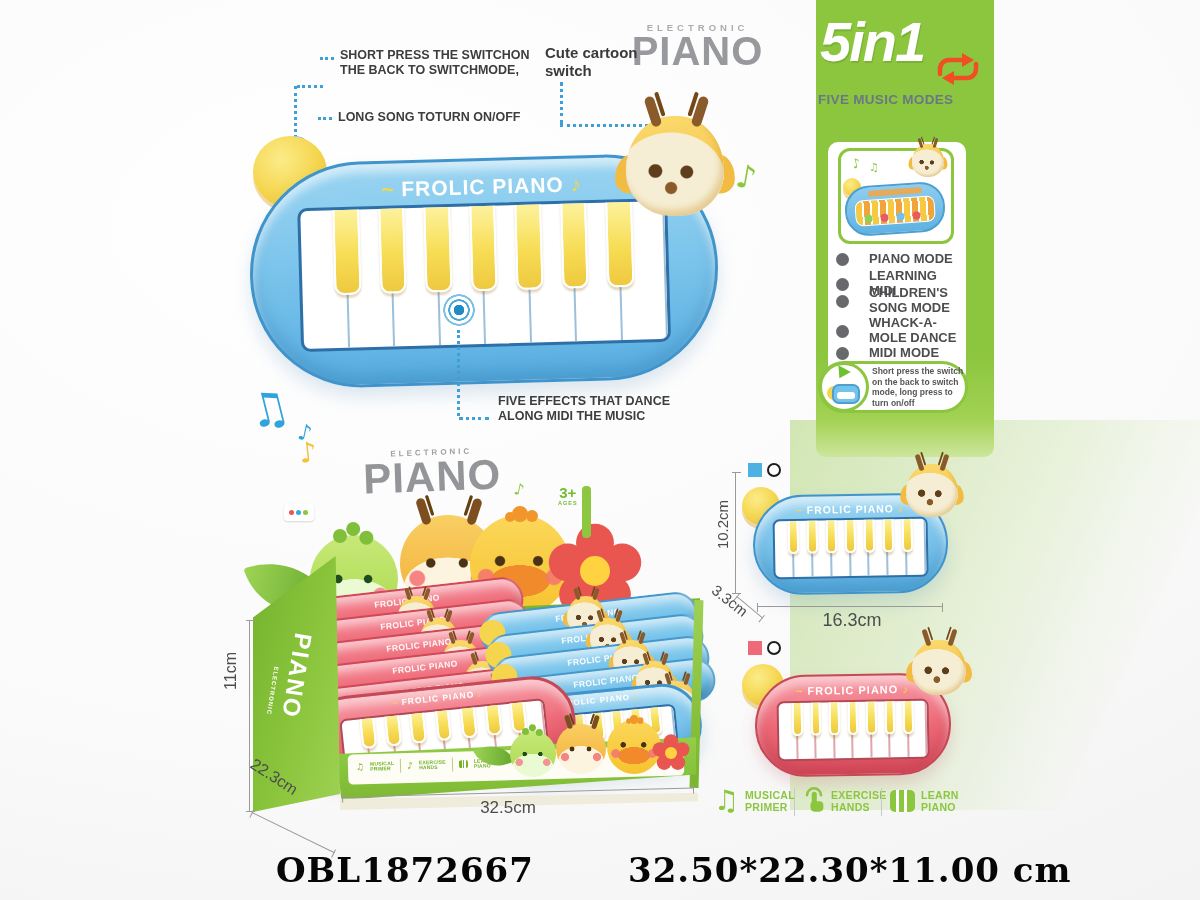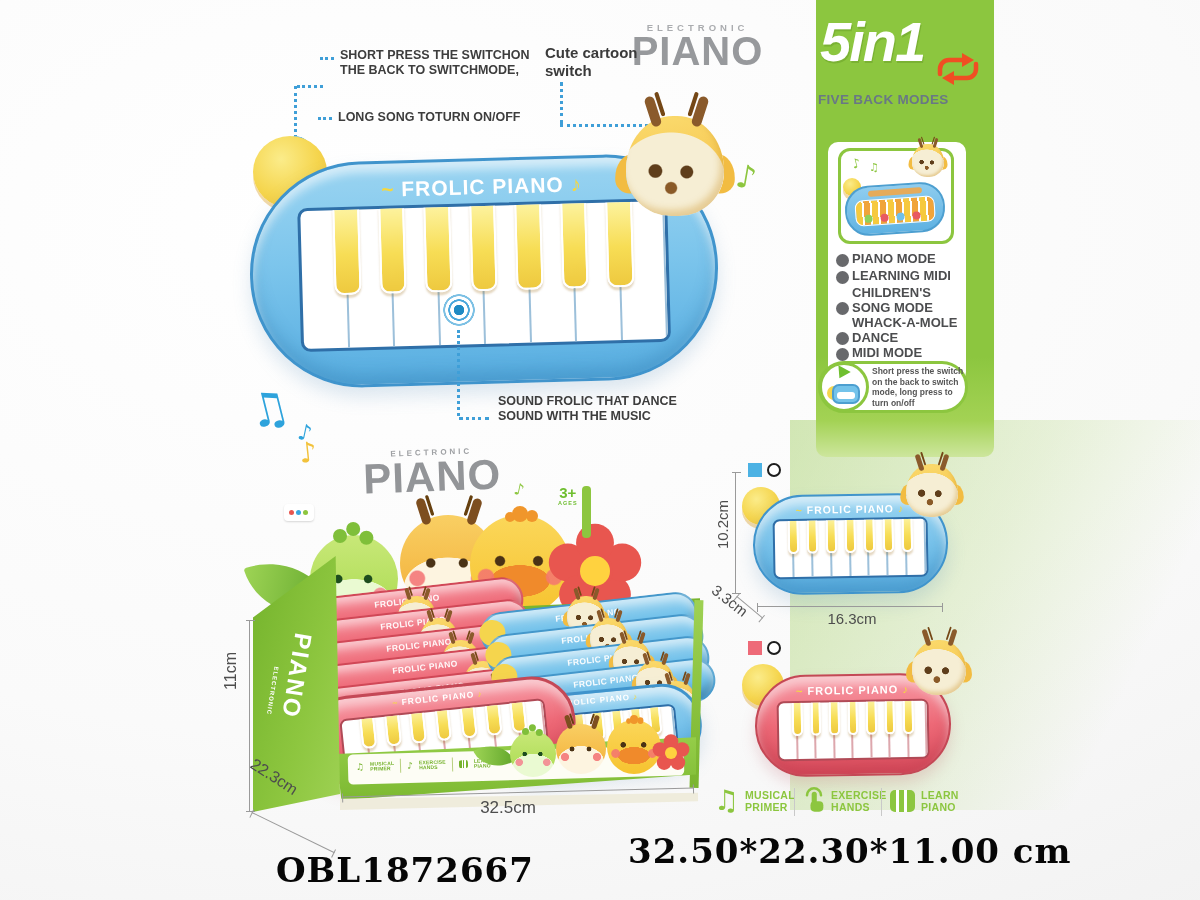--- a/index.html
+++ b/index.html
@@ -17,21 +17,21 @@
   .panel{left:828px;top:142px;width:138px;height:240px;background:#fff;border-radius:10px;}
   .card{left:838px;top:148px;width:116px;height:96px;background:#fff;border:3px solid #8cc63f;border-radius:12px;box-sizing:border-box;}
   .mini-piano{left:845px;top:184px;width:100px;height:50px;border-radius:24px;background:linear-gradient(#8fcdef,#5fb2e2);
         border:2px solid #4d9fd0;transform:rotate(-4deg);box-sizing:border-box;}
   .mini-keys{position:absolute;left:8px;right:8px;top:12px;bottom:8px;background:
         repeating-linear-gradient(90deg,#f6c93f 0 6px,#fff 6px 8px,#f0a43a 8px 14px,#fff 14px 16px);
         border-radius:8px;border:1px solid #fff;}
   .mini-keys::after{content:"";position:absolute;left:8px;bottom:2px;width:8px;height:8px;border-radius:50%;
         background:#8fd05a;box-shadow:16px 0 0 #e85a62,32px 0 0 #6fc0ea,48px 0 0 #e85a62;}
   .mini-logo-bar{left:868px;top:189px;width:54px;height:6px;border-radius:3px;background:rgba(246,166,64,.85);transform:rotate(-4deg);}
-  .mode{position:absolute;left:836px;width:128px;display:flex;gap:3px;align-items:flex-end;}
+  .mode{position:absolute;left:836px;width:128px;display:flex;gap:20px;align-items:center;}
   .bullet{flex:0 0 13px;height:13px;border-radius:50%;background:#68696c;margin-top:1px;}
   .mlabel{font:700 13px/14.5px "Liberation Sans",sans-serif;color:#4c4d4f;}
   .pill{left:818px;top:361px;width:150px;height:52px;background:#fff;border:3px solid #8cc63f;border-radius:28px;box-sizing:border-box;}
   .pill-circle{left:819px;top:362px;width:50px;height:50px;border-radius:50%;background:#fff;border:3px solid #8cc63f;box-sizing:border-box;}
   .pill-piano{left:832px;top:384px;width:28px;height:20px;border-radius:7px;background:#74c3ea;border:2px solid #4d9fd0;box-sizing:border-box;}
   .pill-piano::after{content:"";position:absolute;left:3px;top:6px;right:3px;bottom:3px;background:#fff;border-radius:3px;}
   .pill-disc{left:827px;top:386px;width:14px;height:14px;border-radius:50%;background:#f5d54d;}
   .pill-arrow{left:835px;top:368px;width:0;height:0;border-left:7px solid transparent;border-right:7px solid transparent;
         border-top:11px solid #6fbf2f;transform:rotate(28deg);}
   .pill-text{left:872px;top:366px;width:92px;font:700 8.5px/10.5px "Liberation Sans",sans-serif;color:#555;}
@@ -146,21 +146,21 @@
      background:linear-gradient(115deg, rgba(150,200,80,.42) 0%, rgba(170,210,110,.25) 45%, rgba(255,255,255,0) 78%);"></div>
 
 <div class="abs band"></div>
 <div class="abs five">5in1</div>
 <svg class="abs" style="left:932px;top:50px" width="52" height="38" viewBox="0 0 52 38">
   <path d="M8 24 v-5 a9 9 0 0 1 9 -9 h15" fill="none" stroke="#f04e23" stroke-width="4.5" stroke-linecap="round"></path>
   <path d="M30 3 l12 7 -12 7 z" fill="#f04e23"></path>
   <path d="M44 14 v5 a9 9 0 0 1 -9 9 h-15" fill="none" stroke="#f04e23" stroke-width="4.5" stroke-linecap="round"></path>
   <path d="M22 21 l-12 7 12 7 z" fill="#f04e23"></path>
 </svg>
-<div class="abs five-sub">FIVE BACK MODES</div>
+<div class="abs five-sub">FIVE MUSIC MODES</div>
 
 <div class="abs panel"></div>
 <div class="abs card"></div>
 <div class="abs note" style="left:852px;top:156px;font-size:13px;color:#8cc63f;transform:rotate(-14deg)">♪</div>
 <div class="abs note" style="left:869px;top:161px;font-size:11px;color:#8cc63f">♫</div>
 <div class="abs disc" style="left:843px;top:178px;width:18px;height:18px;"></div>
 <div class="abs mini-piano">
     <div class="mini-keys"></div>
   </div>
 <div class="abs mini-logo-bar"></div>
@@ -239,22 +239,22 @@
       <div class="yk" style="left: calc(71.3%);"></div>
       <div class="yk" style="left: calc(83.8%);"></div>
     </div>
 </div>
 <div class="deer" style="left:626px;top:116px;width:98px;height:100px;font-size:98px;"></div>
 <div class="abs note" style="left:736px;top:158px;font-size:32px;color:#8dc63f;transform:rotate(10deg)">♪</div>
 <div class="target" style="left:442px;top:293px;"></div>
 <div class="abs dv" style="left:457px;top:330px;height:86px"></div>
 <div class="abs dh" style="left:459px;top:417px;width:30px"></div>
 <div class="abs callout" style="left:498px;top:394px;width:220px">
-  <span>SOUND FROLIC THAT DANCE</span><br>
-  <span>SOUND WITH THE MUSIC</span>
+  <span>FIVE EFFECTS THAT DANCE</span><br>
+  <span>ALONG MIDI THE MUSIC</span>
 </div>
 <div class="abs note" style="left:248px;top:382px;font-size:46px;color:#2ea3dc;transform:rotate(-14deg)">♫</div>
 <div class="abs note" style="left:298px;top:420px;font-size:22px;color:#2ea3dc;transform:rotate(12deg)">♪</div>
 <div class="abs note" style="left:299px;top:436px;font-size:28px;color:#f2c23c;transform:rotate(-6deg)">♪</div>
 
 <div class="leaf" style="left:252px;top:556px;width:72px;height:66px;transform:rotate(-18deg);"></div>
 <div class="bface f-dino" style="left:310px;top:535px;width:88px;height:88px;font-size:88px;"></div>
 <div class="bface f-deer" style="left:400px;top:515px;width:96px;height:96px;font-size:96px;"></div>
 <div class="bface f-duck" style="left:470px;top:515px;width:100px;height:100px;font-size:100px;"></div>
 <div class="flower" style="left:548px;top:524px;width:94px;height:94px;font-size:94px;"></div>
@@ -432,21 +432,21 @@
       <div class="yk" style="left: calc(71.3%);"></div>
       <div class="yk" style="left: calc(83.8%);"></div>
     </div>
 </div>
 <div class="deer" style="left:906px;top:464px;width:52px;height:53px;font-size:52px;"></div>
 <div class="dimline-v" style="left:735px;top:472px;height:122px;"></div>
 <div class="dimlabel" style="left:686px;top:516px;width:72px;font-size:15px;transform:rotate(-90deg);">10.2cm</div>
 <div class="dimline" style="left:737px;top:596px;width:34px;transform:rotate(40deg);transform-origin:0 0;"></div>
 <div class="dimlabel" style="left:698px;top:592px;width:64px;font-size:15px;transform:rotate(38deg);">3.3cm</div>
 <div class="dimline" style="left:757px;top:606px;width:186px;"></div>
-<div class="dimlabel" style="left:812px;top:610px;width:80px;font-size:15px;">16.3cm</div>
+<div class="dimlabel" style="left:812px;top:610px;width:80px;font-size:18px;">16.3cm</div>
 
 <div class="swatch-sq" style="left:748px;top:641px;background:#ee6a78;"></div>
 <div class="swatch-ci" style="left:767px;top:641px;"></div>
 <div class="disc" style="left:742px;top:664px;width:42px;height:42px;"></div>
 <div class="pbody red" style="left:755px;top:674px;width:196px;height:102px;border-radius:52px;transform:rotate(-1deg);border-width:2px;--kb:#b04a56;--ks:#dda7ad;">
   <div class="plogo" style="top:8px;font-size:11px;">
     <span class="sq">~</span>
     <span>FROLIC PIANO</span>
     <span class="nt">♪</span>
   </div>
@@ -486,13 +486,13 @@
     <i>HANDS</i>
 </div>
 <div class="sep" style="left:881px;top:788px;height:28px;"></div>
 <div class="kico" style="left:890px;top:790px;width:25px;height:22px;"></div>
 <div class="abs feat-lbl" style="left:921px;top:790px;">
   <i>LEARN</i>
     <i>PIANO</i>
 </div>
 
 <div class="footer-text" style="left:276px;top:850px;">OBL1872667</div>
-<div class="footer-text" style="left:628px;top:831px;">32.50*22.30*11.00 cm</div>
+<div class="footer-text" style="left:628px;top:850px;">32.50*22.30*11.00 cm</div>
 
 </body></html>

